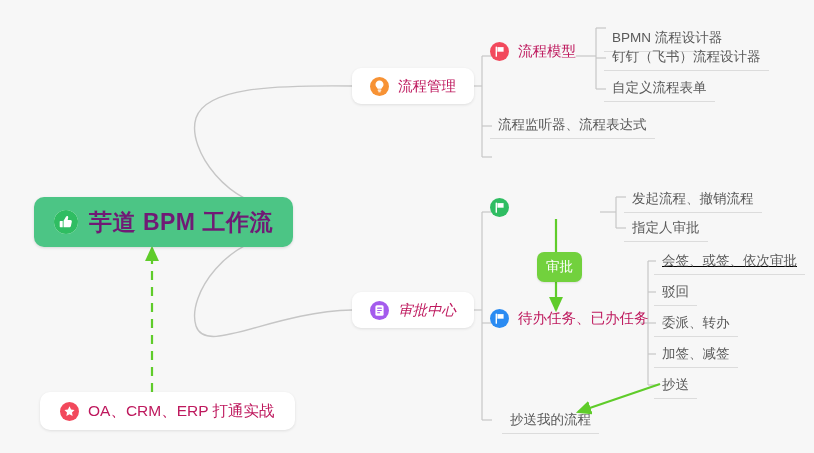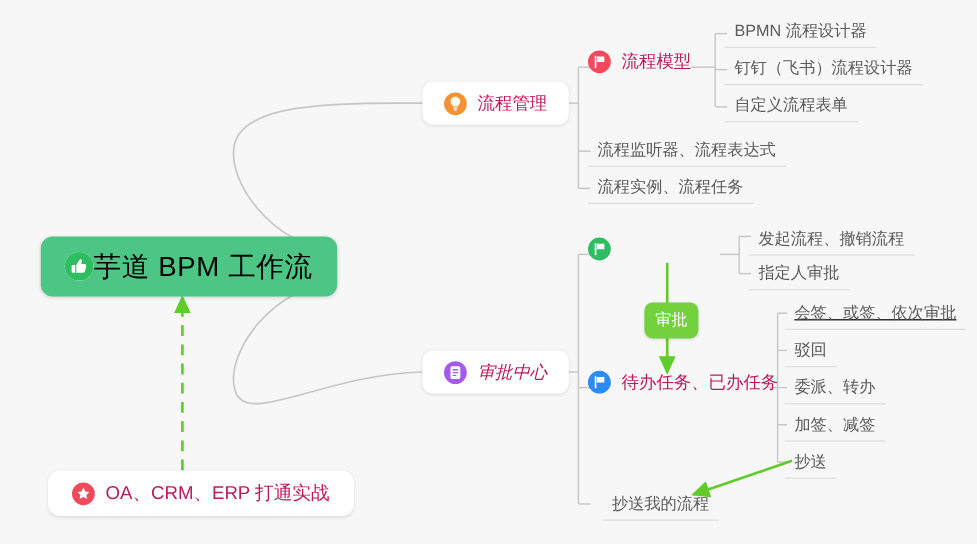--- a/index.html
+++ b/index.html
@@ -30,23 +30,25 @@
 
   
   .root-node {
     background: #4cc585;
     border-radius: 10px;
     padding: 0 20px;
     height: 50px;
     box-shadow: 0 1px 3px rgba(0,0,0,0.13);
   }
   .root-label {
-    color: #000000;
+    color: #701a75;
     font-size: 23px;
     letter-spacing: 0.5px;
+    margin-left: 11px;
+    font-weight: bold;
   }
 
   
   .pill {
     background: #ffffff;
     border-radius: 9px;
     padding: 0 18px;
     height: 36px;
     box-shadow: 0 1px 3px rgba(0,0,0,0.10);
   }
@@ -186,35 +188,32 @@
   <div class="node" style="left:490px; top:42px;">
     <span class="ico ico-red">
       <svg width="19" height="19" viewBox="0 0 19 19">
         <rect x="5.6" y="4.4" width="1.4" height="10.4" rx="0.6" fill="#ffffff"></rect>
         <path d="M7.4 5.1 h6.2 v4.6 h-6.2 z" fill="#ffffff"></path>
       </svg>
     </span>
     <span class="pill-label">流程模型</span>
   </div>
 
-  <div class="node leaf" style="left:604px; top:12px;">
+  <div class="node leaf" style="left:604px; top:24px;">
     <span class="leaf-label">BPMN 流程设计器</span>
   </div>
   <div class="node leaf" style="left:604px; top:43px;">
     <span class="leaf-label">钉钉（飞书）流程设计器</span>
   </div>
   <div class="node leaf" style="left:604px; top:74px;">
     <span class="leaf-label">自定义流程表单</span>
   </div>
 
   <div class="node leaf" style="left:490px; top:111px;">
     <span class="leaf-label">流程监听器、流程表达式</span>
-  </div>
-  <div class="node leaf" style="left:490px; top:142px;">
-    <span class="leaf-label">流程实例、流程任务</span>
   </div>
 
   <div class="node pill" style="left:352px; top:292px;font-style:italic;">
     <span class="ico ico-purple">
       <svg width="19" height="19" viewBox="0 0 19 19">
         <rect x="5.4" y="4.2" width="8.2" height="10.6" rx="1.5" fill="#ffffff"></rect>
         <rect x="7.1" y="6.6" width="4.8" height="1.05" rx="0.5" fill="#a45bed"></rect>
         <rect x="7.1" y="8.9" width="4.8" height="1.05" rx="0.5" fill="#a45bed"></rect>
         <rect x="7.1" y="11.2" width="3.1" height="1.05" rx="0.5" fill="#a45bed"></rect>
       </svg>

